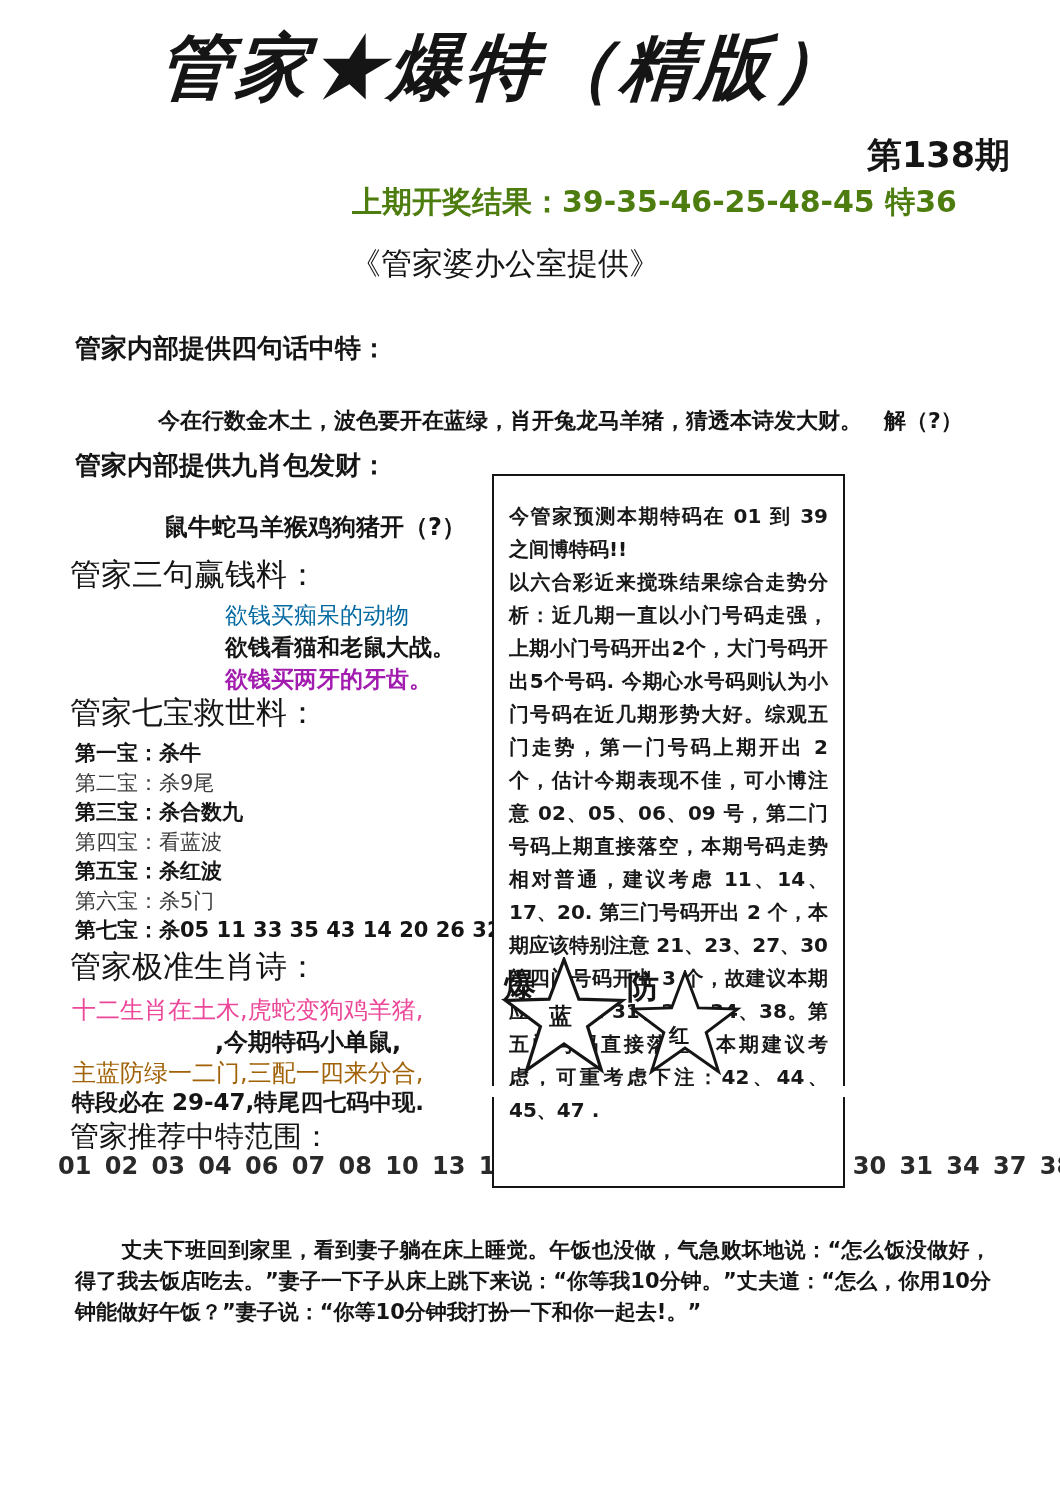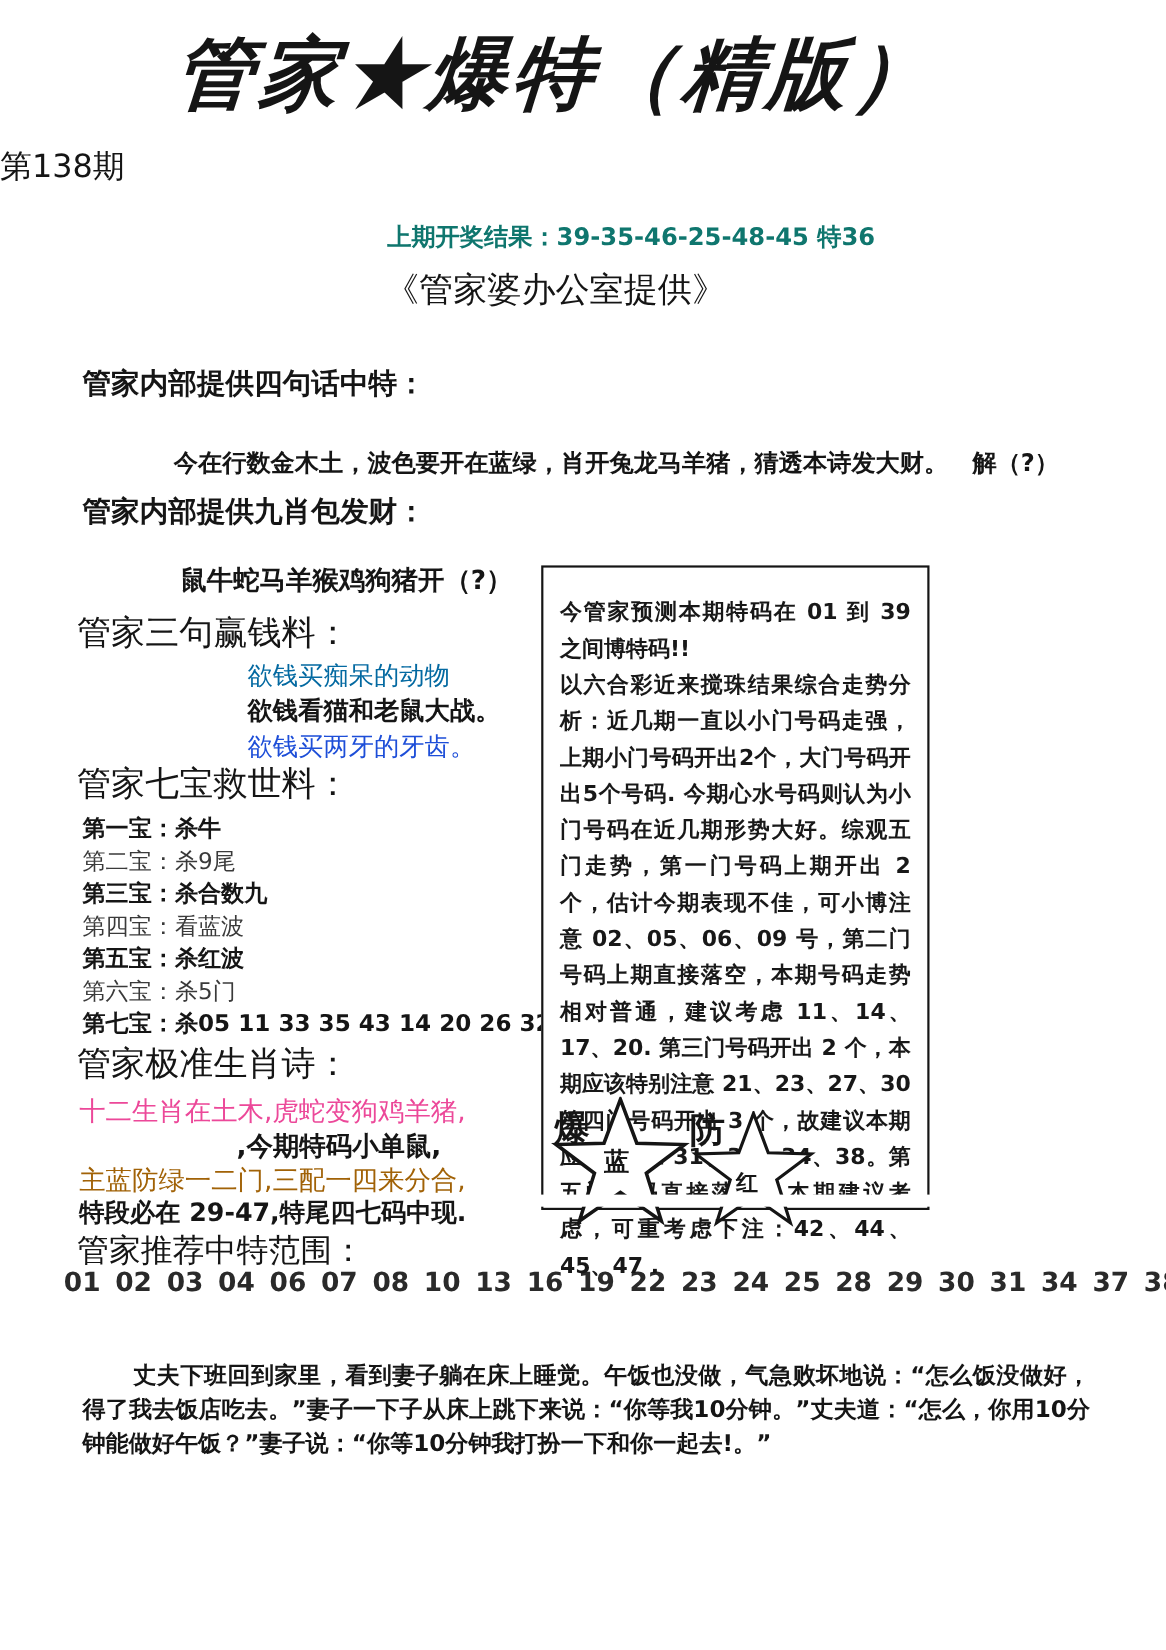--- a/index.html
+++ b/index.html
@@ -5,60 +5,60 @@
   * { margin:0; padding:0; box-sizing:border-box; }
   html,body { background:#ffffff; }
   body { font-family:"DejaVu Sans", sans-serif; color:#151515; }
   .canvas { position:relative; width:1060px; height:1500px; background:#ffffff; overflow:hidden; }
 
   .abs { position:absolute; white-space:nowrap; }
 
   .page-title { left:0; top:20px; width:1010px; text-align:center;
     font-family:"DejaVu Serif", serif; font-style:italic; font-weight:bold;
     font-size:72px; letter-spacing:5px; transform:skewX(-4deg); }
-  .issue { left:0; top:132px; width:1010px; text-align:left; font-size:29px; font-weight:normal; }
-  .last-result { left:352px; top:201px; font-size:22px; font-weight:bold; color:#0f766e; }
+  .issue { left:0; top:132px; width:1010px; text-align:right; font-size:35px; font-weight:bold; }
+  .last-result { left:352px; top:182px; font-size:30px; font-weight:bold; color:#4d7c0f; }
   .provider { left:0; top:243px; width:1010px; text-align:center;
     font-family:"DejaVu Serif", serif; font-size:31px; }
 
   .h-bold { font-size:26px; font-weight:bold; }
   .h-serif { font-family:"DejaVu Serif", serif; font-size:31px; font-weight:normal; }
 
   .h-four { left:75px; top:331px; }
   .four-line { left:158px; top:406px; font-size:22px; font-weight:bold; }
   .h-nine { left:75px; top:448px; }
   .nine-line { left:164px; top:511px; font-size:24px; font-weight:bold; }
 
   .h-three { left:70px; top:554px; }
   .three-lines { left:225px; top:599px; font-size:23px; line-height:32px; }
   .three-lines div:nth-child(1) { font-weight:normal; color:#0369a1; }
   .three-lines div:nth-child(2) { font-weight:bold; }
-  .three-lines div:nth-child(3) { font-weight:normal; color:#1d4ed8; }
+  .three-lines div:nth-child(3) { font-weight:bold; color:#a21caf; }
 
   .h-seven { left:70px; top:692px; }
   .seven-list { left:75px; top:739px; font-size:21px; line-height:29.5px; }
   .seven-list div:nth-child(odd) { font-weight:bold; }
   .seven-list div:nth-child(even) { font-weight:normal; color:#3a3a3a; }
 
   .h-poem { left:70px; top:946px;text-align:right; }
   .poem-l1 { left:72px; top:994px; font-size:24px; color:#ec4899; }
   .poem-l2 { left:215px; top:1026px; font-size:24px; font-weight:bold; }
   .poem-l3 { left:72px; top:1057px; font-size:24px; color:#a16207; }
   .poem-l4 { left:72px; top:1087px; font-size:23px; font-weight:bold; }
 
   .h-range { left:70px; top:1117px; font-size:29px; }
   .range-numbers { left:58px; top:1152px; font-size:24px; letter-spacing:0px;
     word-spacing:5px; color:#2a2a2a; font-weight:bold; }
 
   .h-humor { left:150px; top:1194px; font-size:28px; font-weight:bold; }
   .joke { left:75px; top:1235px; width:916px; font-size:21px; line-height:31px;
     font-weight:bold; text-indent:2.2em; white-space:normal; text-align:justify; }
 
-  .analysis-box { position:absolute; left:492px; top:474px; width:353px; height:586px;
-    border:2px solid #151515; background:#fff; padding:24px 15px 0 15px;margin-top:40px; }
+  .analysis-box { position:absolute; left:492px; top:474px; width:353px; height:714px;
+    border:2px solid #151515; background:#fff; padding:24px 15px 0 15px; }
   .analysis-box p { font-size:20px; line-height:33px; font-weight:bold;
     text-align:justify; color:#181818; }
   .scan-gap { position:absolute; left:486px; top:1086px; width:366px; height:11px; background:#fff; }
 
   .star-label { position:absolute; font-size:32px; font-weight:bold; }
   .label-burst { left:10px; top:488px; }
   .label-guard { left:133px; top:490px; }
   .star { position:absolute; }
   .star-left  { left:5px;  top:481px; width:130px; height:118px; }
   .star-right { left:132px; top:494px; width:118px; height:106px; }

